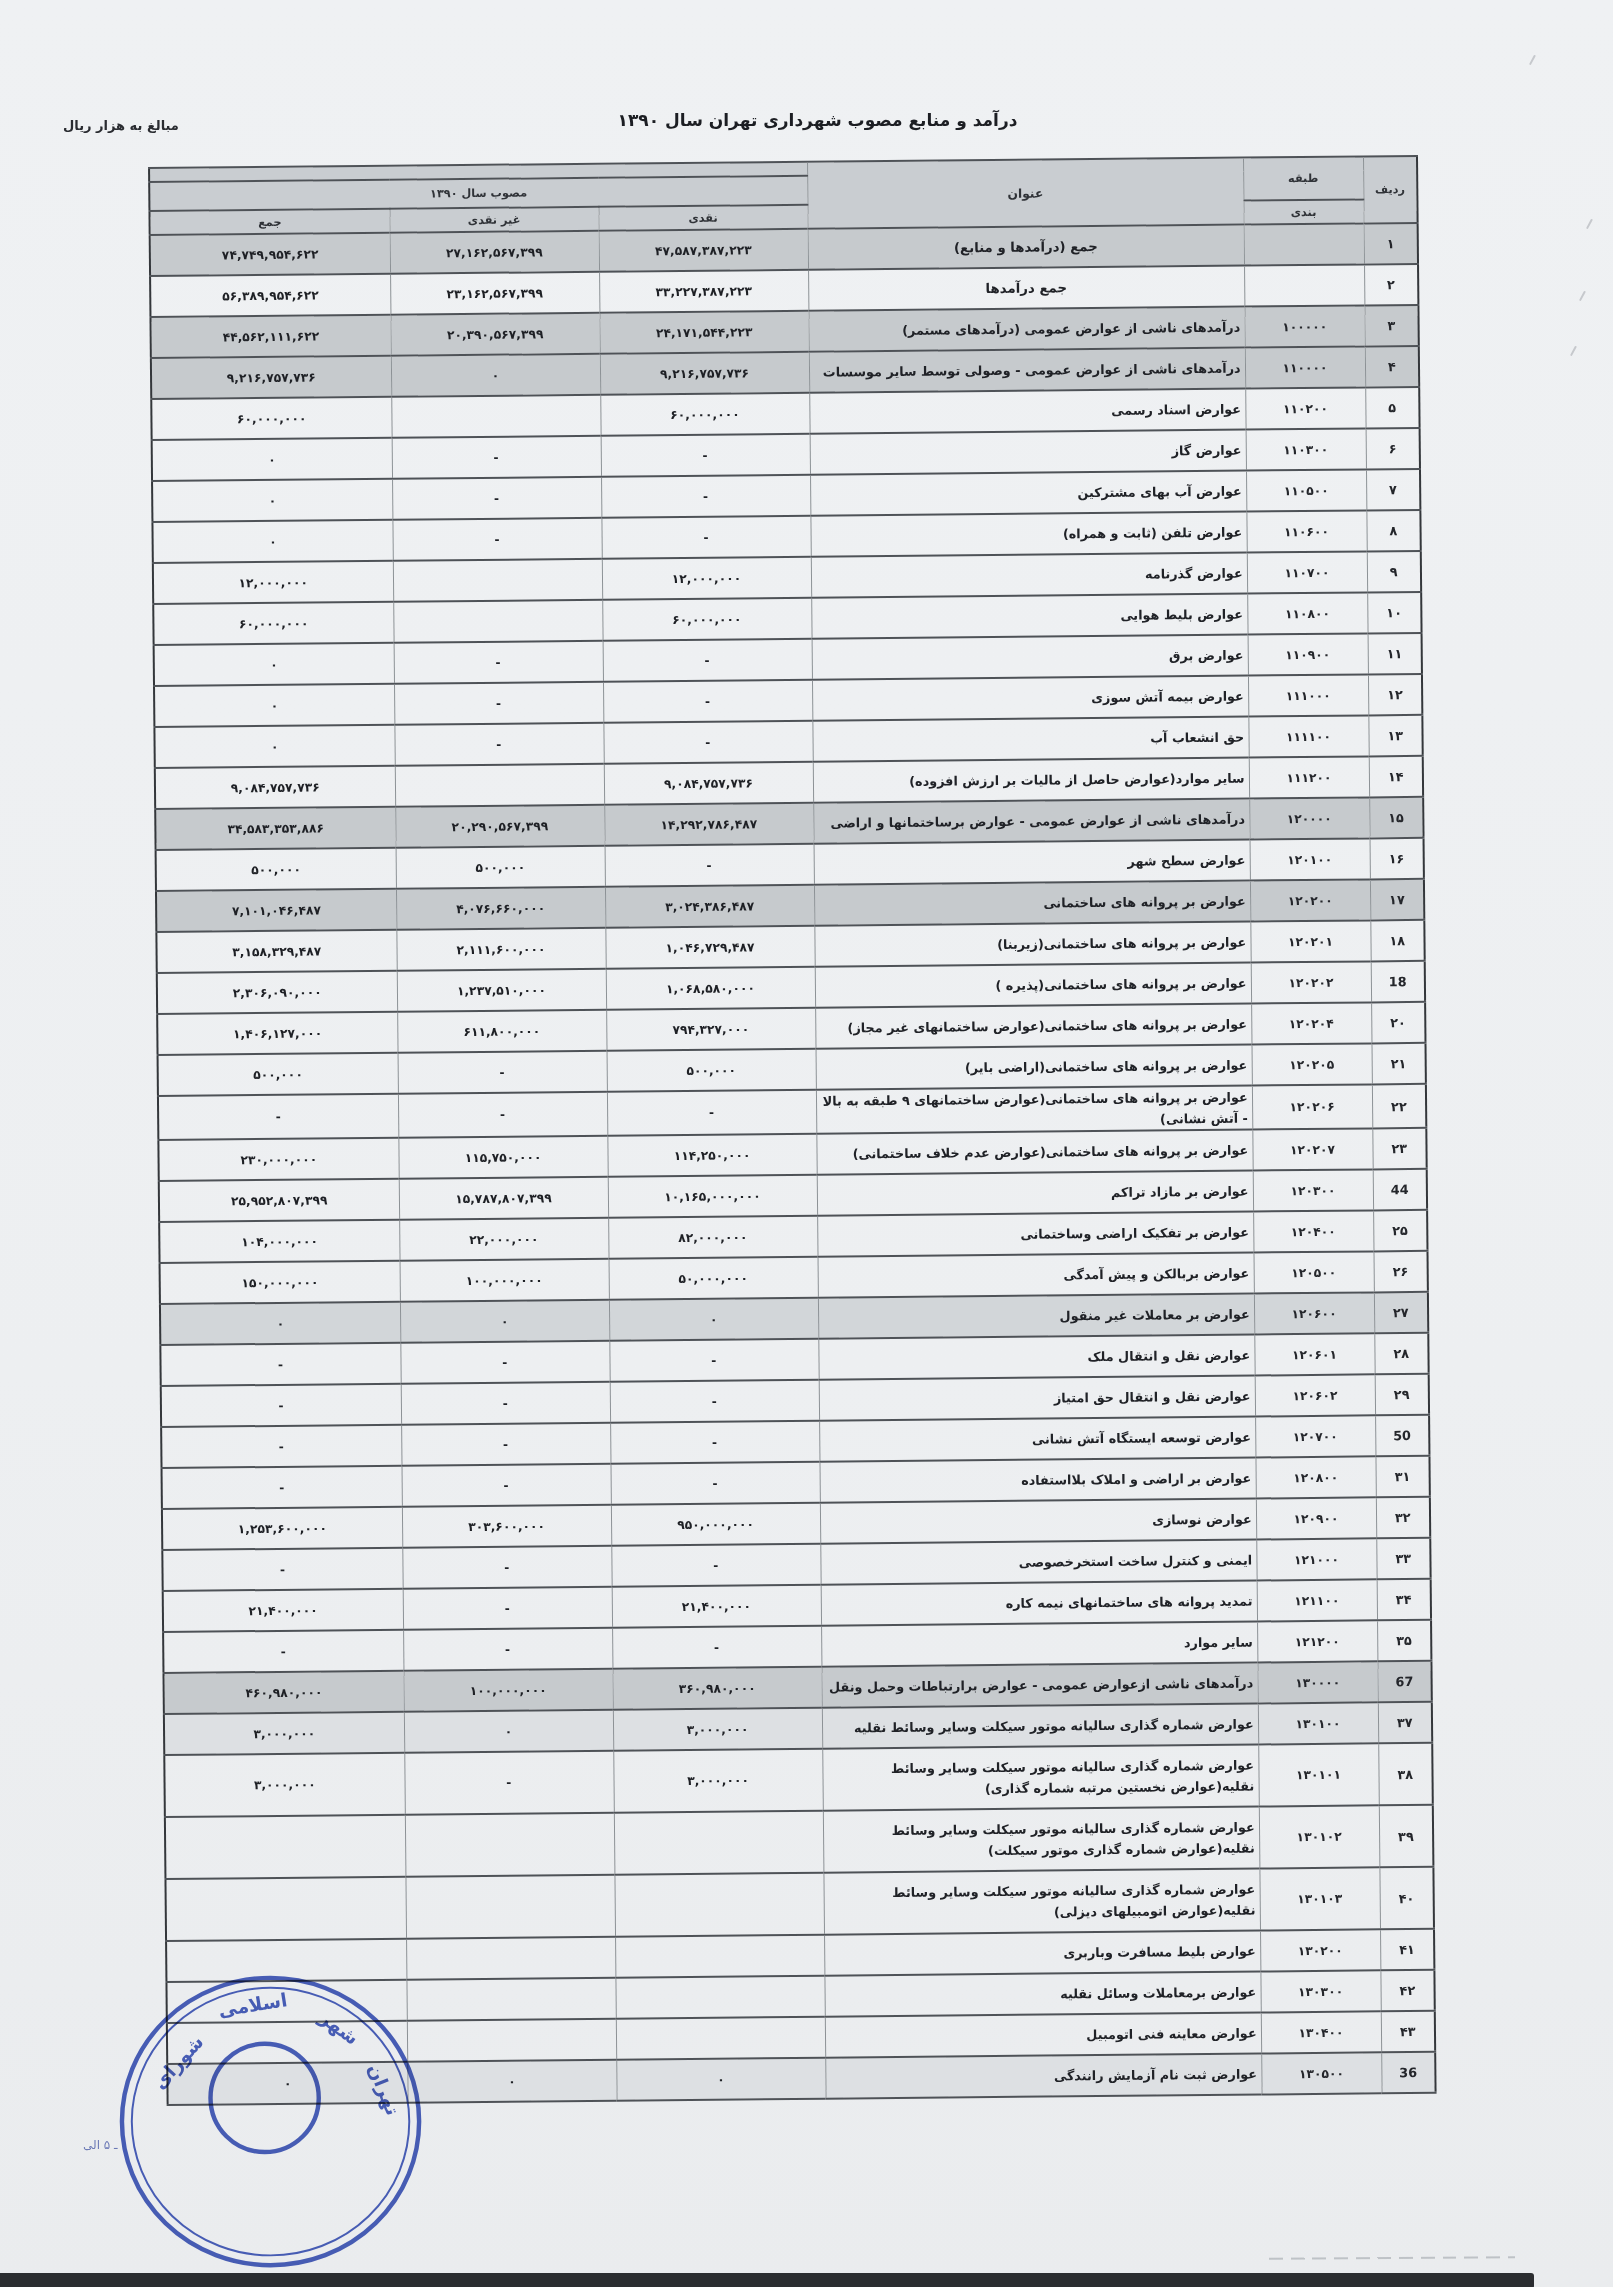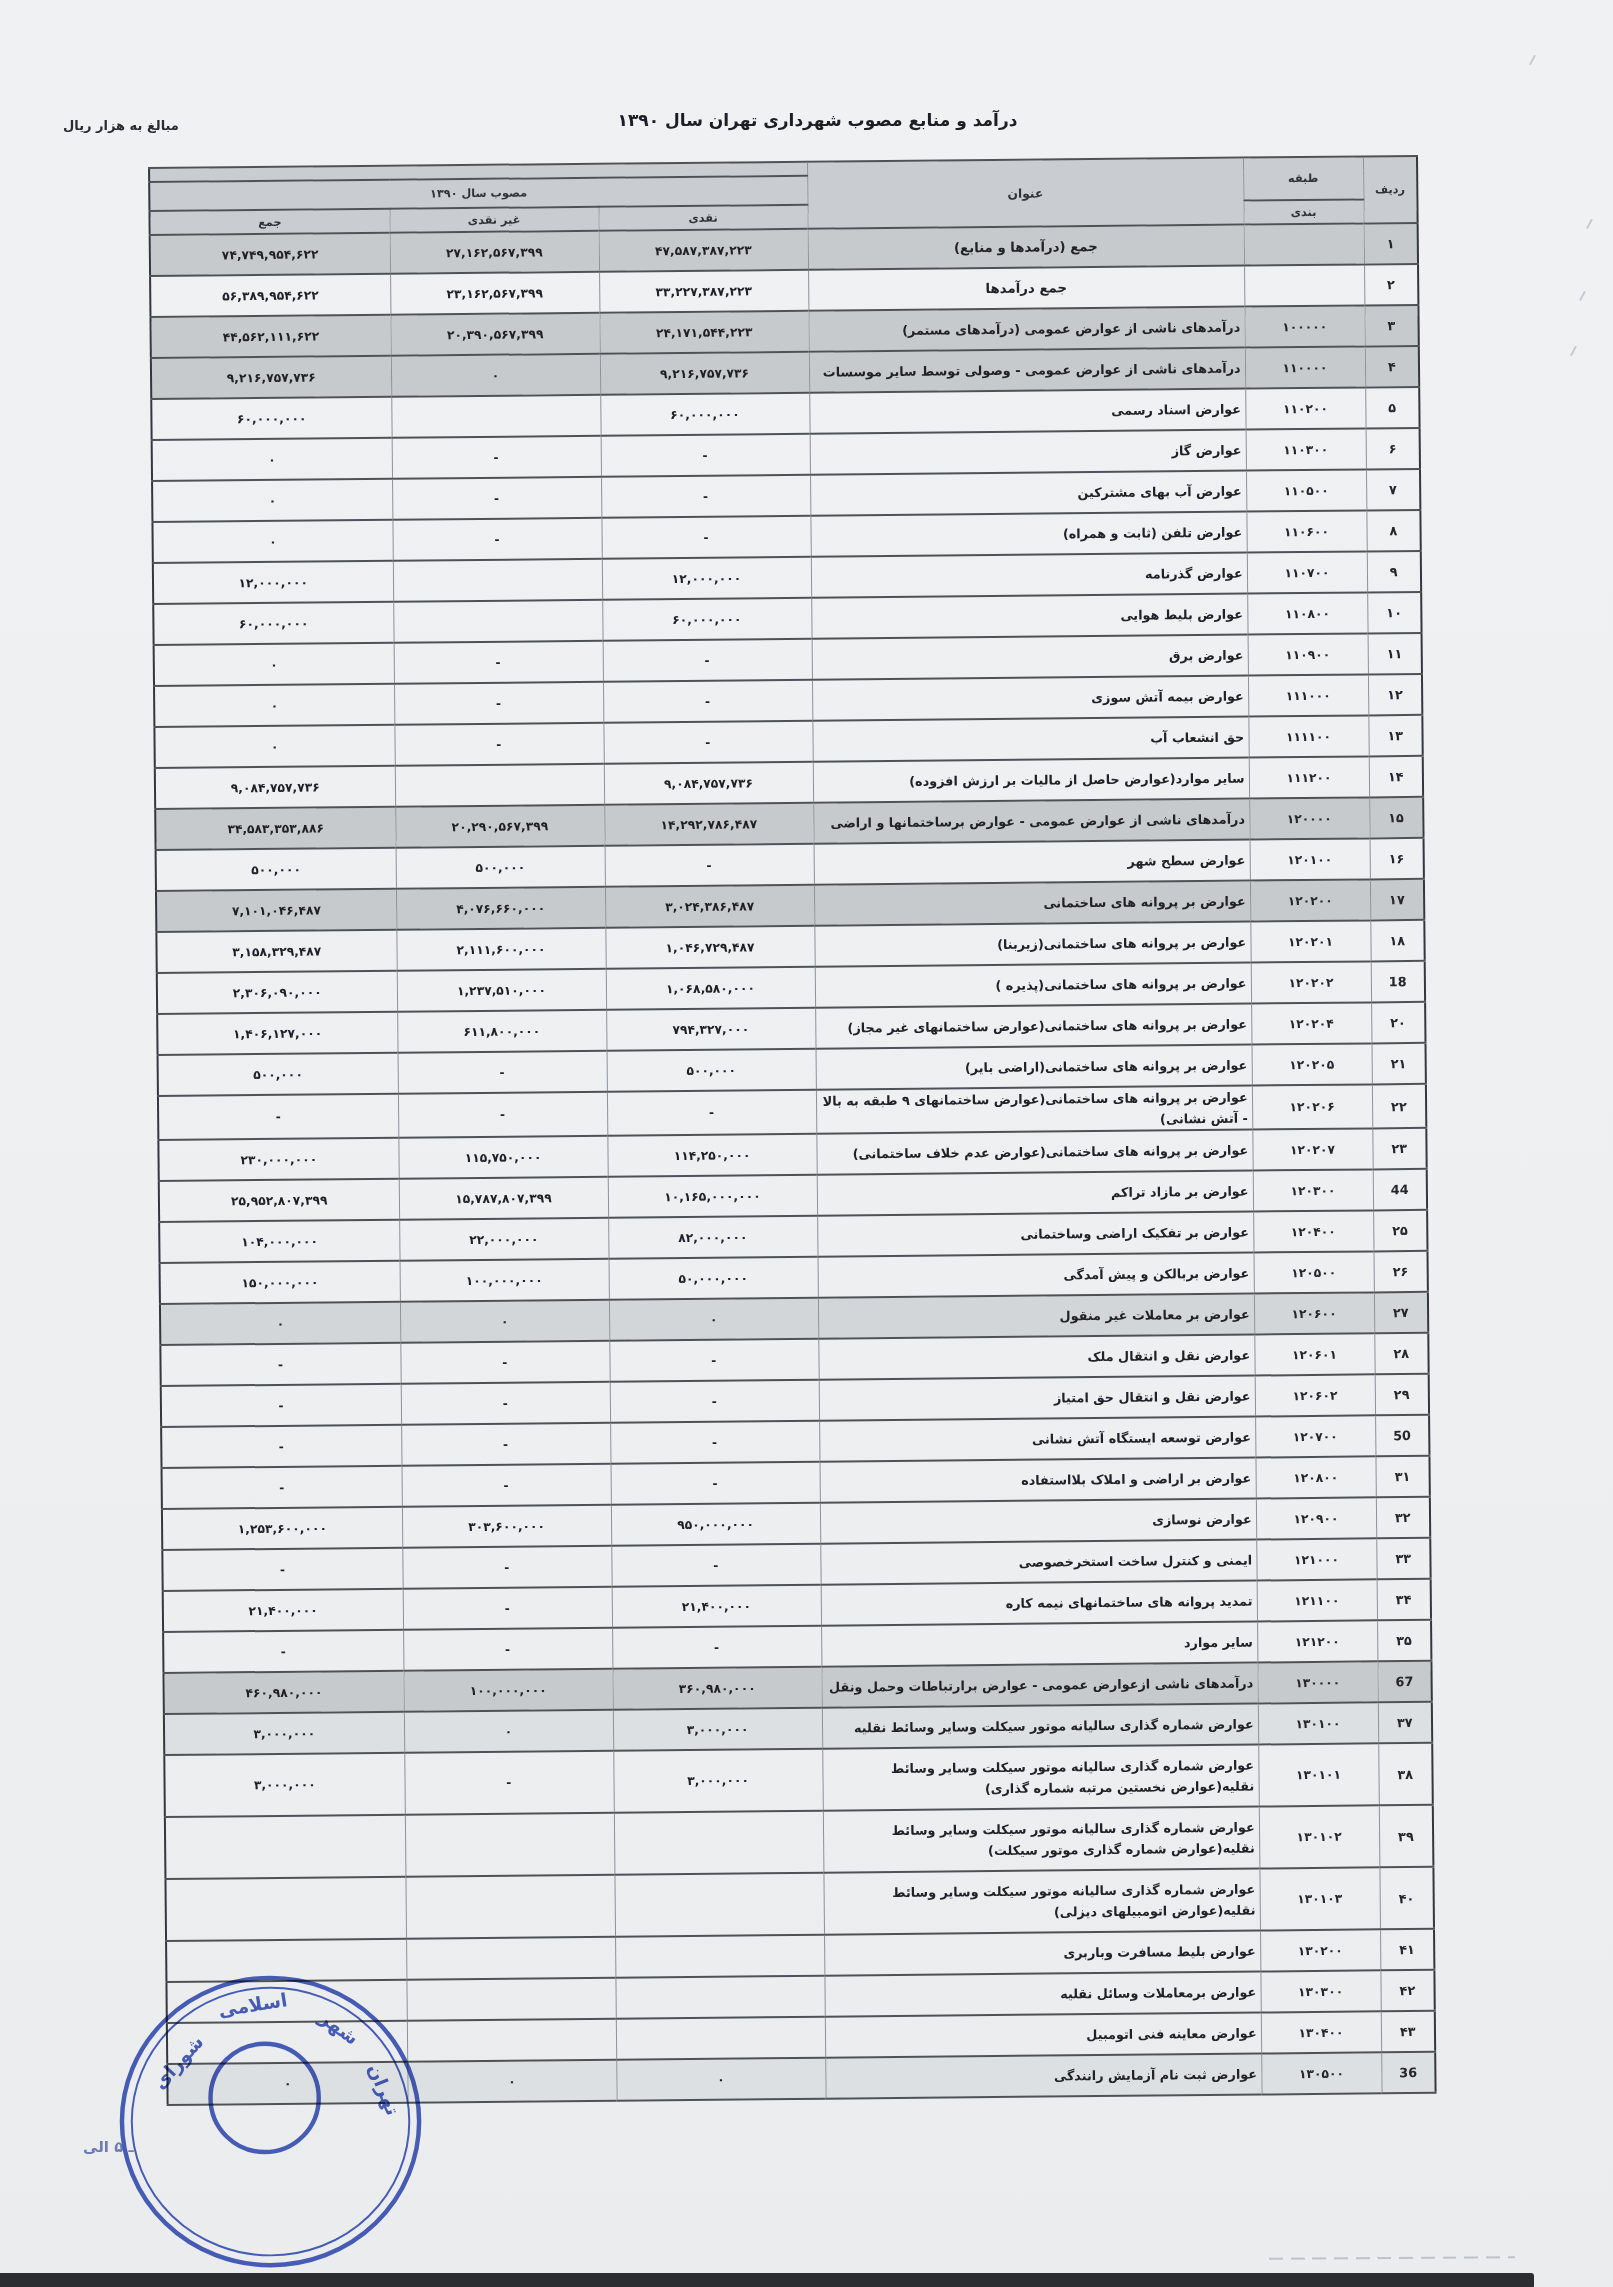--- a/index.html
+++ b/index.html
@@ -79,22 +79,22 @@
     text-align: center; font-size: 12.3px; font-weight: bold;
     letter-spacing: 0.4px; color: #1e2025;
   }
 
   .stamp {
     position: absolute; left: 110px; top: 1972px;
     mix-blend-mode: multiply; opacity: .92;
   }
   .left-margin-note {
     position: absolute; left: 83px; top: 2138px;
-    font-size: 15px; color: #4d5ea8; opacity: .8; direction: rtl;
-    font-weight: bold;
+    font-size: 12px; color: #4d5ea8; opacity: .8; direction: rtl;
+    font-weight: normal;
   }
   .scan-scribble {
     position: absolute; left: 1269px; top: 2257px; width: 246px; height: 2px;
     background: repeating-linear-gradient(90deg, #9aa0a6 0 13.8px, transparent 13.8px 21.7px);
     opacity: .55; transform: rotate(-0.4deg);
   }
   .scan-bottom-band {
     position: absolute; left: 0; top: 2273px; width: 1534px; height: 14.8px;
     background: #2b2d30;
     border-radius: 0 3px 2px 0;

